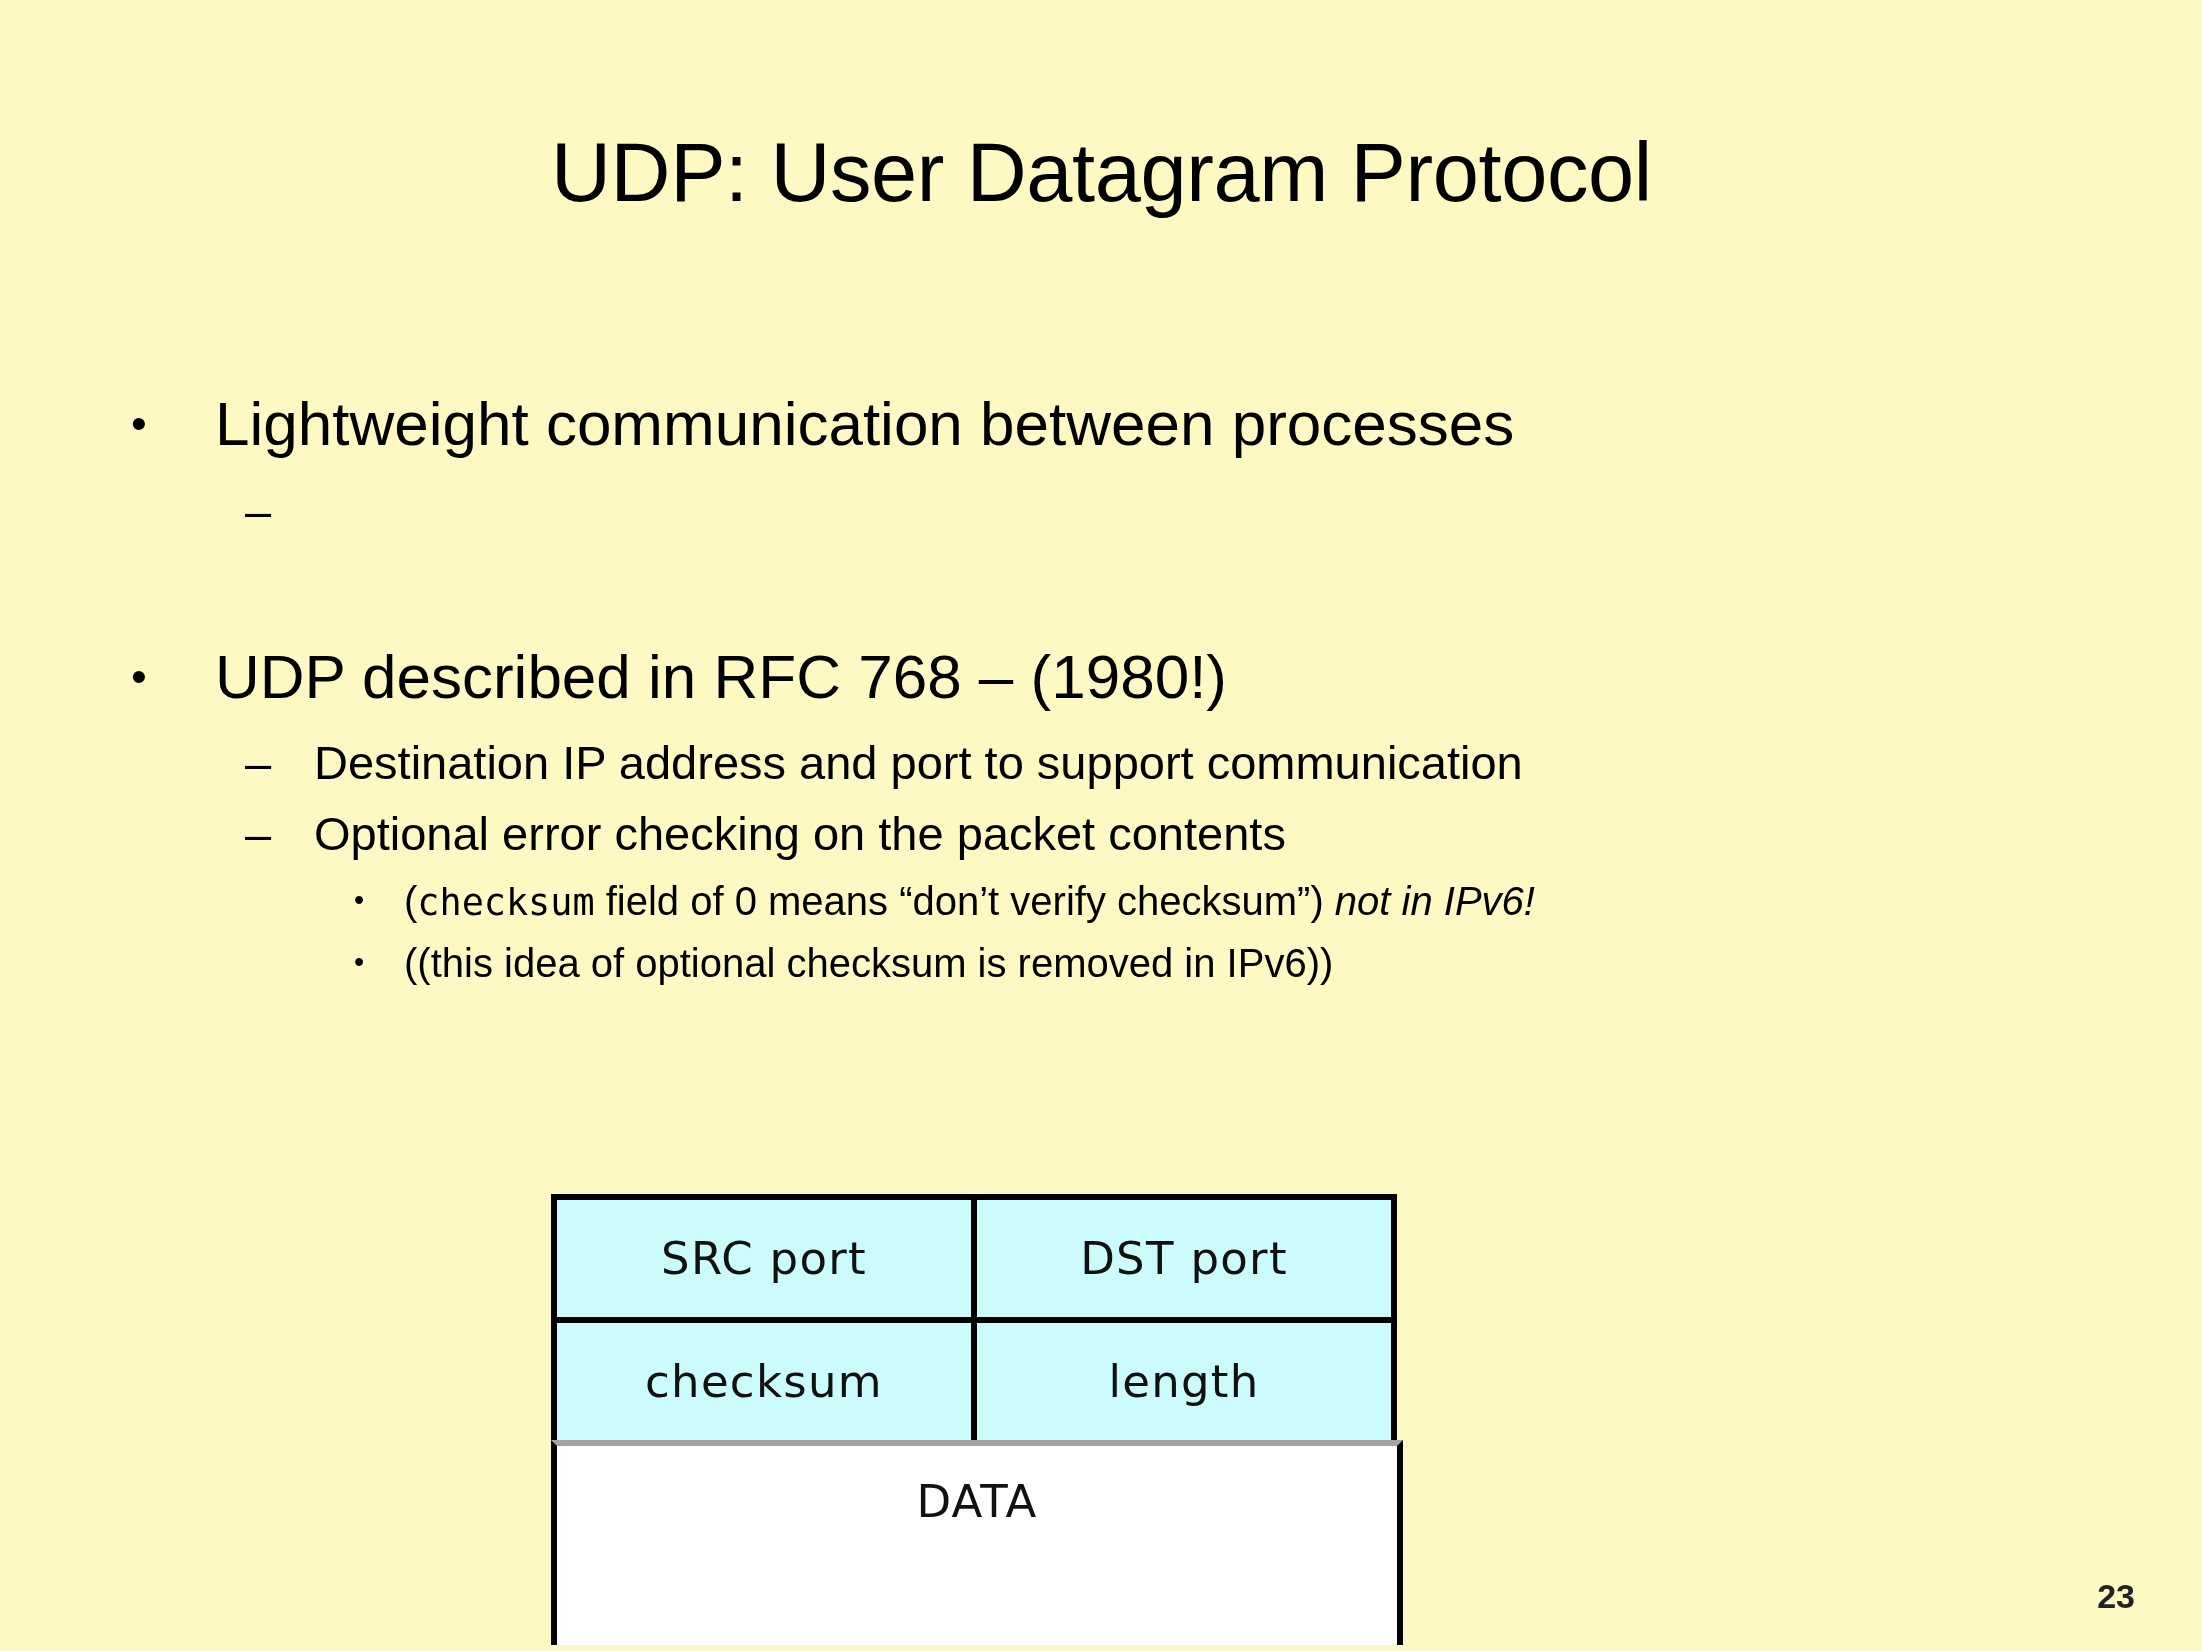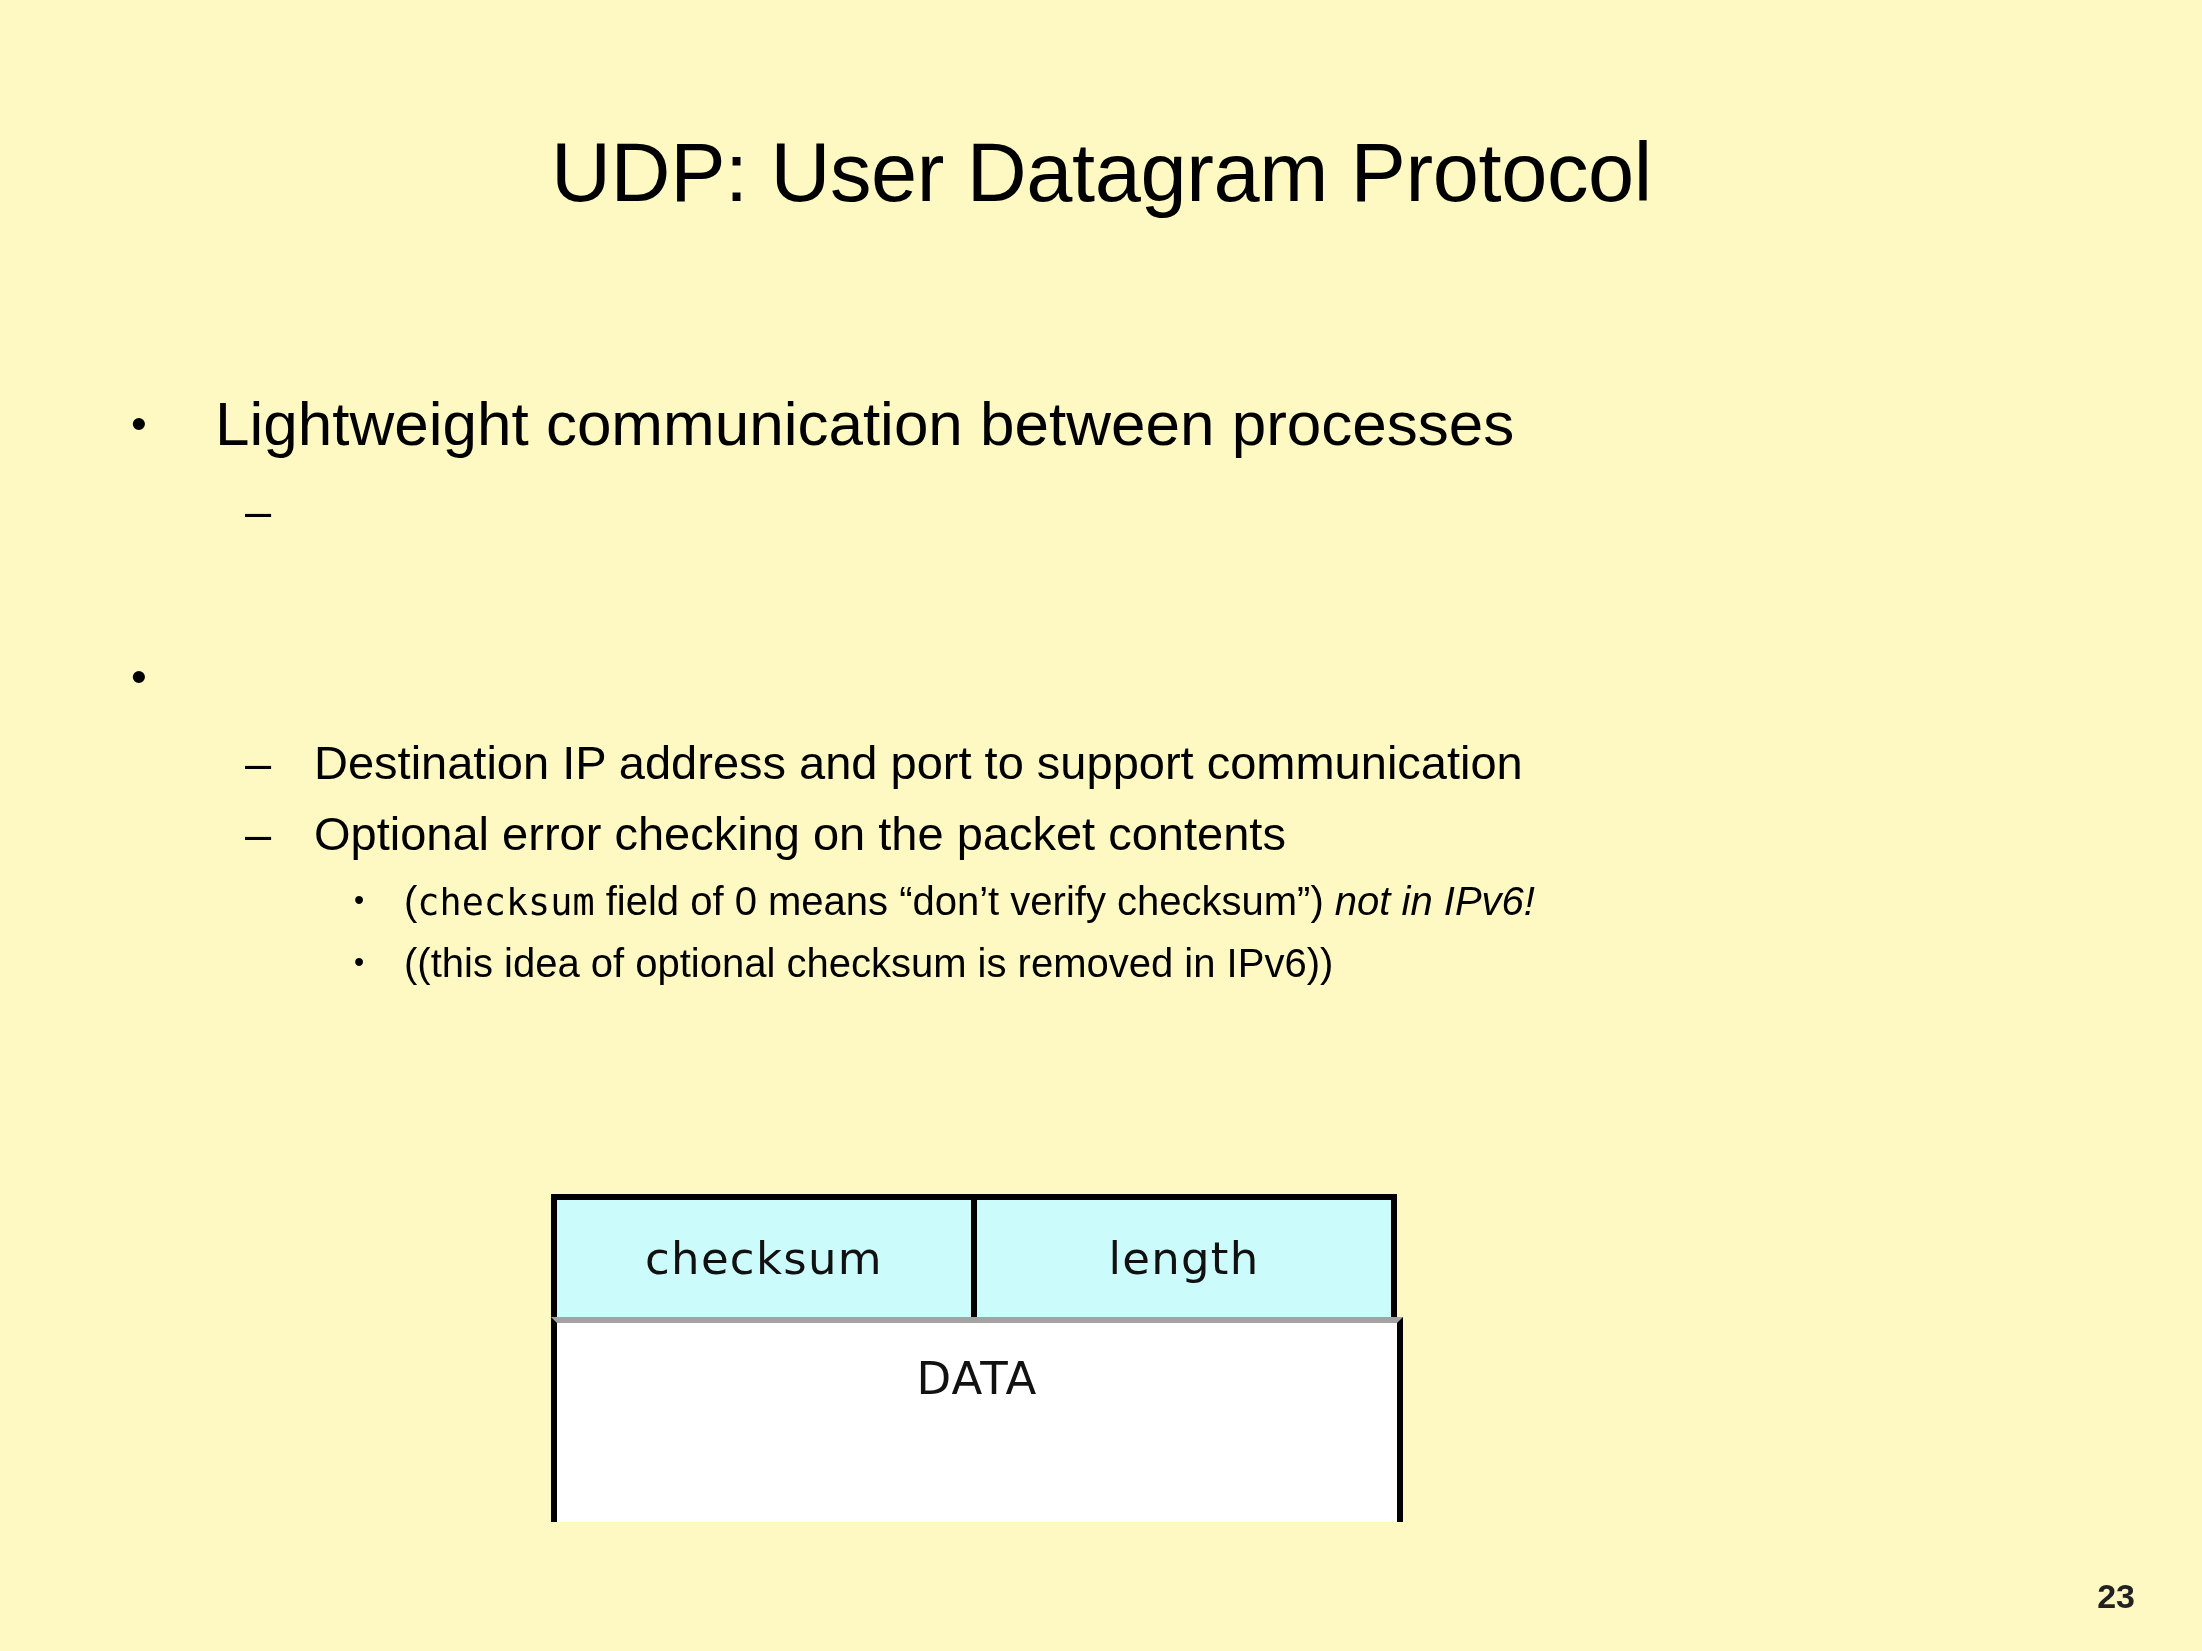--- a/index.html
+++ b/index.html
@@ -169,20 +169,21 @@
     <div class="gap-md"></div>
 
     <div class="row lvl2">
       <span class="marker">–</span>
     </div>
 
     <div class="gap-lg"></div>
 
     <div class="row lvl1">
       <span class="marker">•</span>
+      <span>UDP described in RFC 768 – (1980!)</span>
     </div>
 
     <div class="gap-md"></div>
 
     <div class="row lvl2">
       <span class="marker">–</span>
       <span>Destination IP address and port to support communication</span>
     </div>
 
     <div class="gap-sm"></div>
@@ -203,20 +204,24 @@
 
     <div class="row lvl3">
       <span class="marker">•</span>
       <span>((this idea of optional checksum is removed in IPv6))</span>
     </div>
 
   </div>
 
   <div class="packet">
     <div class="packet-row">
+      <div class="cell half">SRC port</div>
+      <div class="cell half">DST port</div>
+    </div>
+    <div class="packet-row">
       <div class="cell half">checksum</div>
       <div class="cell half">length</div>
     </div>
     <div class="packet-row">
       <div class="cell data">DATA</div>
     </div>
   </div>
 
   <div class="page-number">23</div>
 

